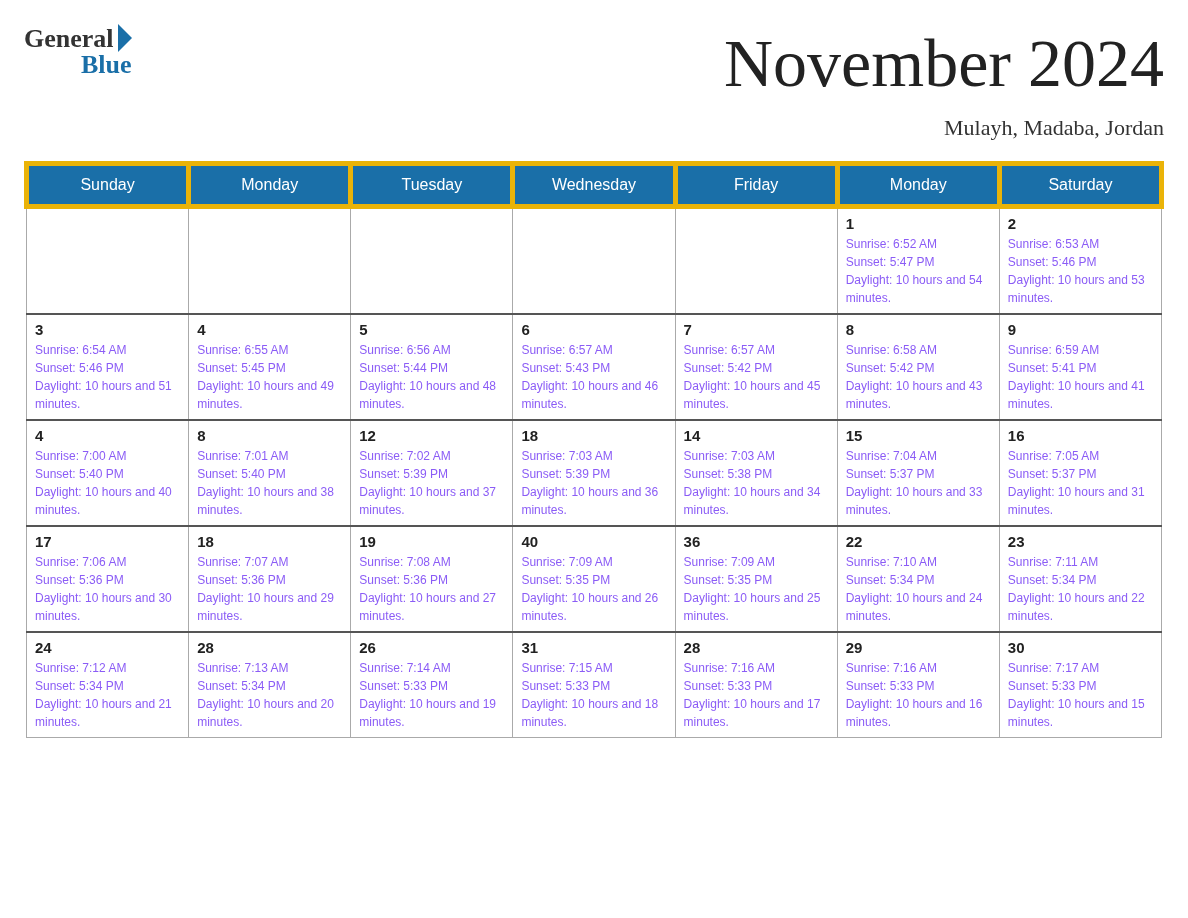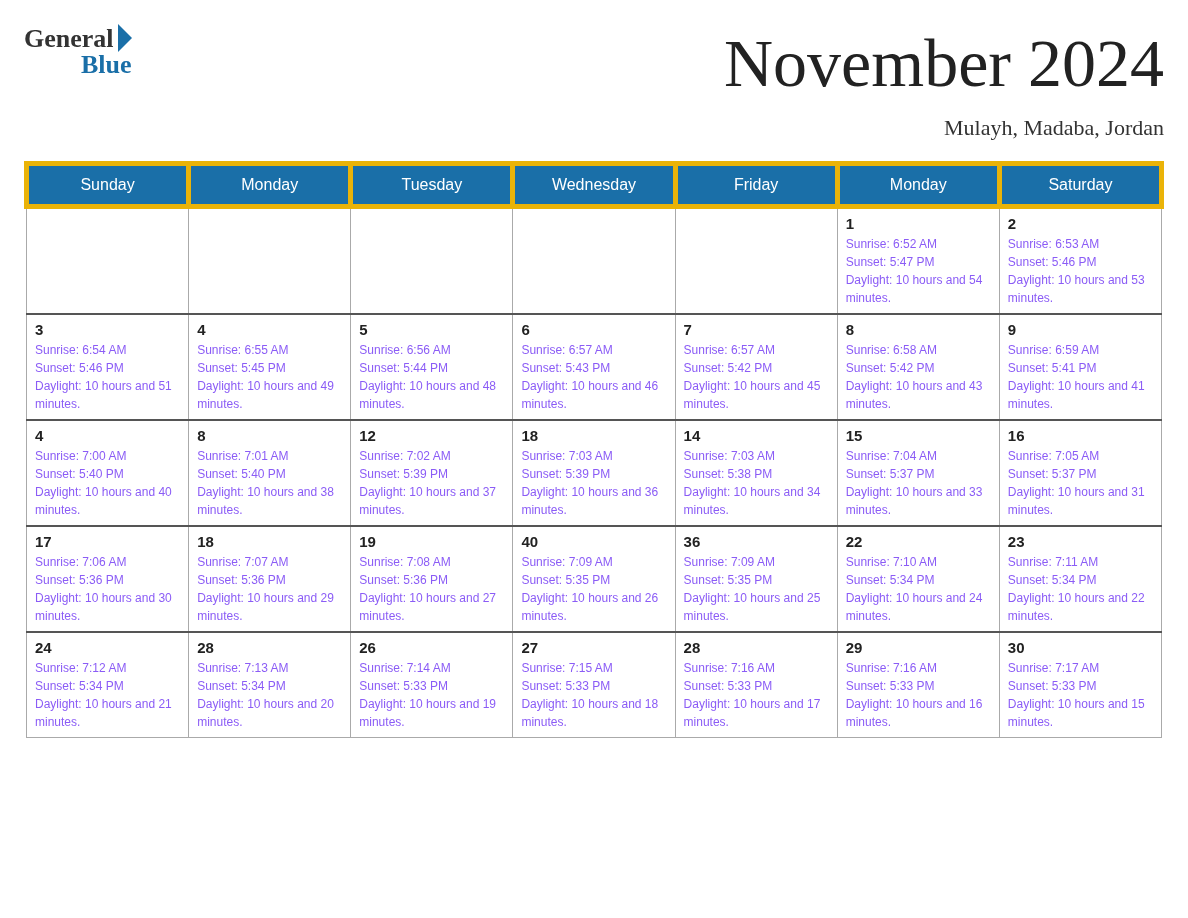--- a/index.html
+++ b/index.html
@@ -248,21 +248,21 @@
         </td>
         <td>
           <span class="day-num">28</span>
           <div class="day-info">Sunrise: 7:13 AM<br>Sunset: 5:34 PM<br>Daylight: 10 hours and 20 minutes.</div>
         </td>
         <td>
           <span class="day-num">26</span>
           <div class="day-info">Sunrise: 7:14 AM<br>Sunset: 5:33 PM<br>Daylight: 10 hours and 19 minutes.</div>
         </td>
         <td>
-          <span class="day-num">27</span>
+          <span class="day-num">31</span>
           <div class="day-info">Sunrise: 7:15 AM<br>Sunset: 5:33 PM<br>Daylight: 10 hours and 18 minutes.</div>
         </td>
         <td>
           <span class="day-num">28</span>
           <div class="day-info">Sunrise: 7:16 AM<br>Sunset: 5:33 PM<br>Daylight: 10 hours and 17 minutes.</div>
         </td>
         <td>
           <span class="day-num">29</span>
           <div class="day-info">Sunrise: 7:16 AM<br>Sunset: 5:33 PM<br>Daylight: 10 hours and 16 minutes.</div>
         </td>

